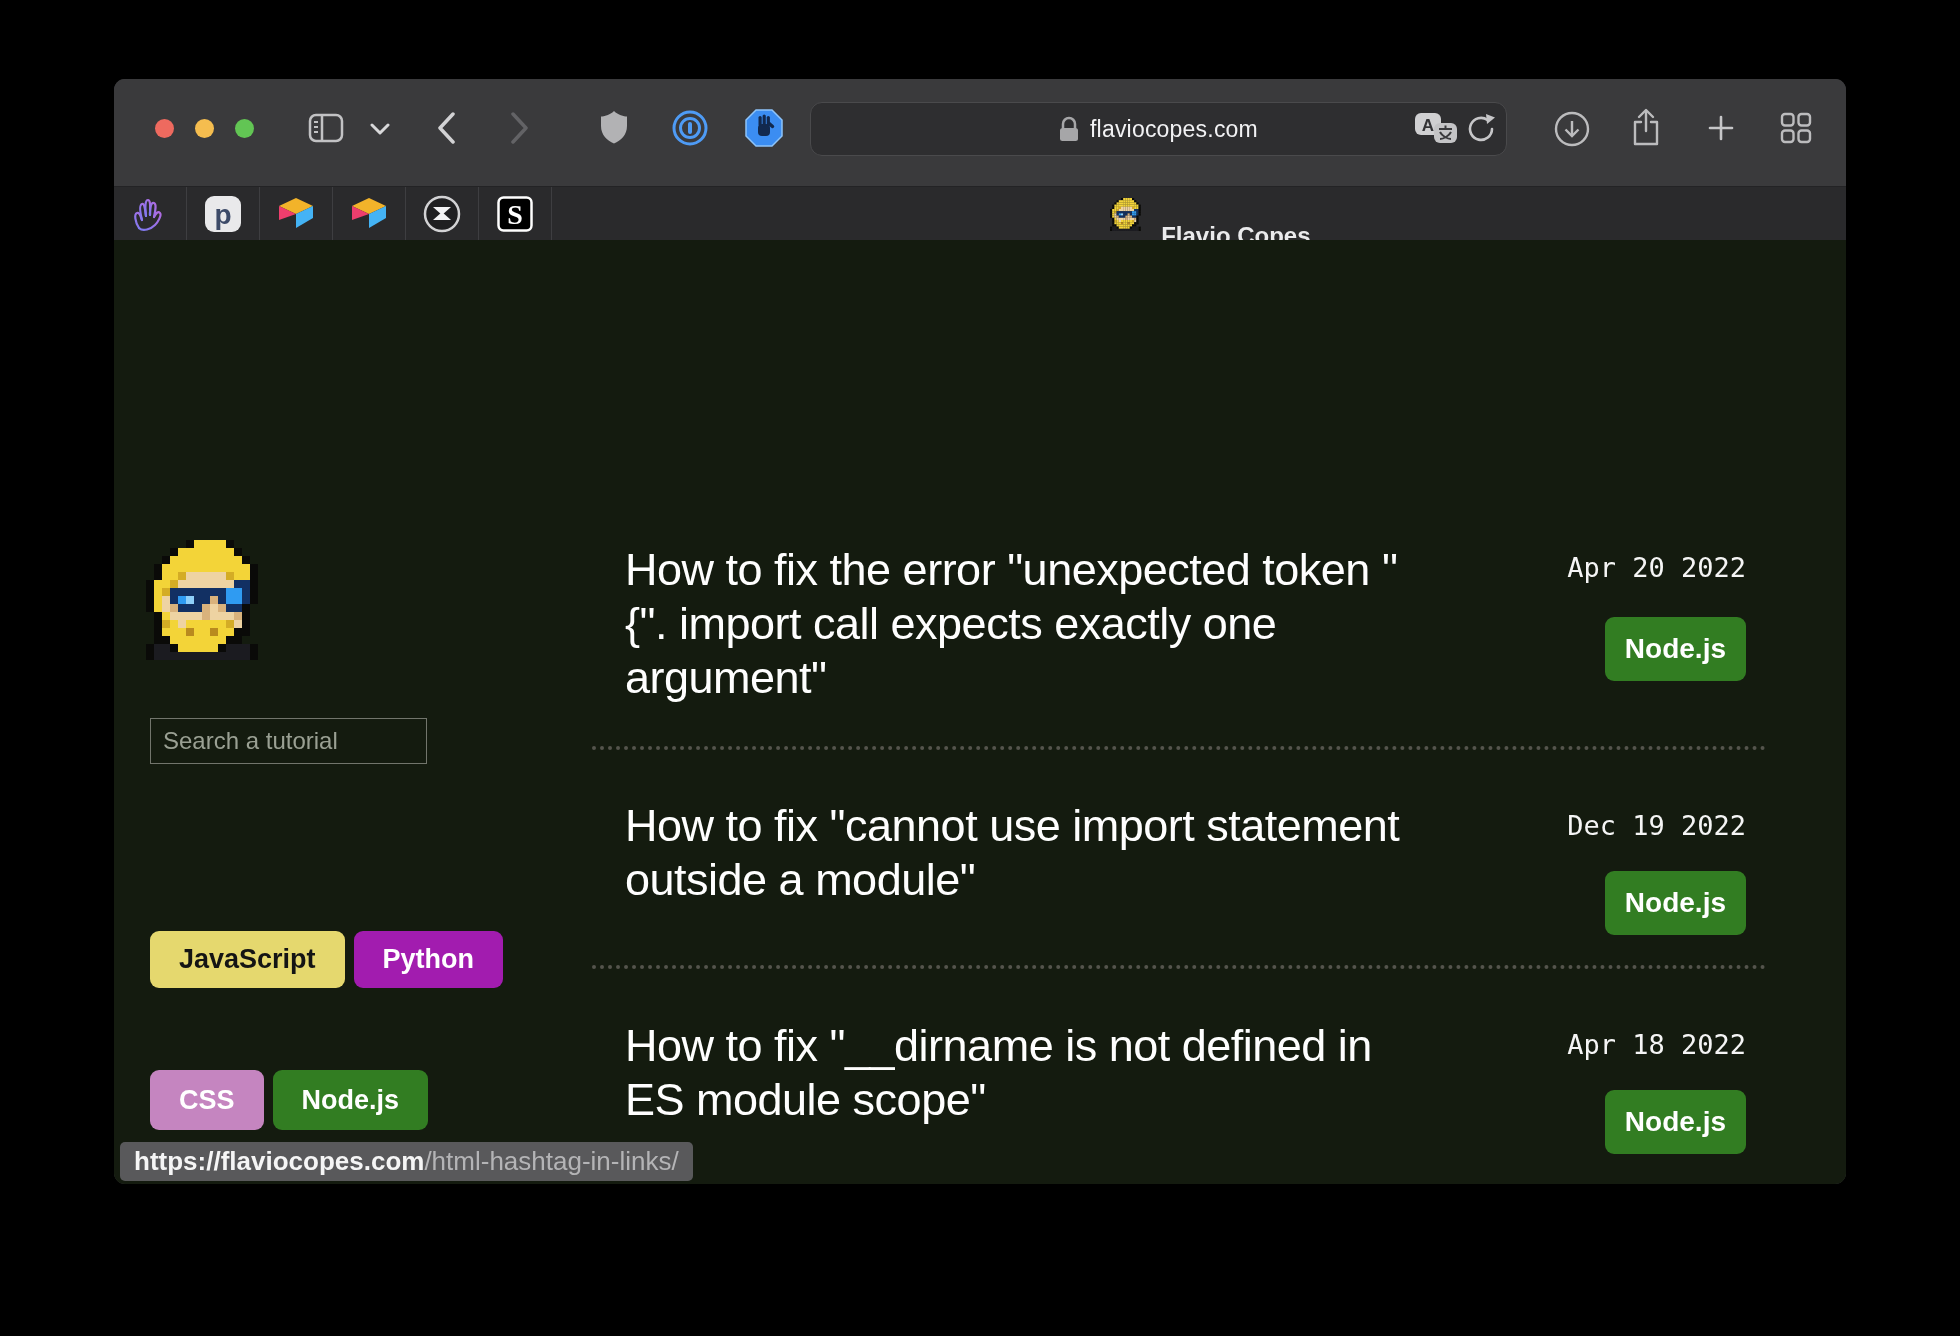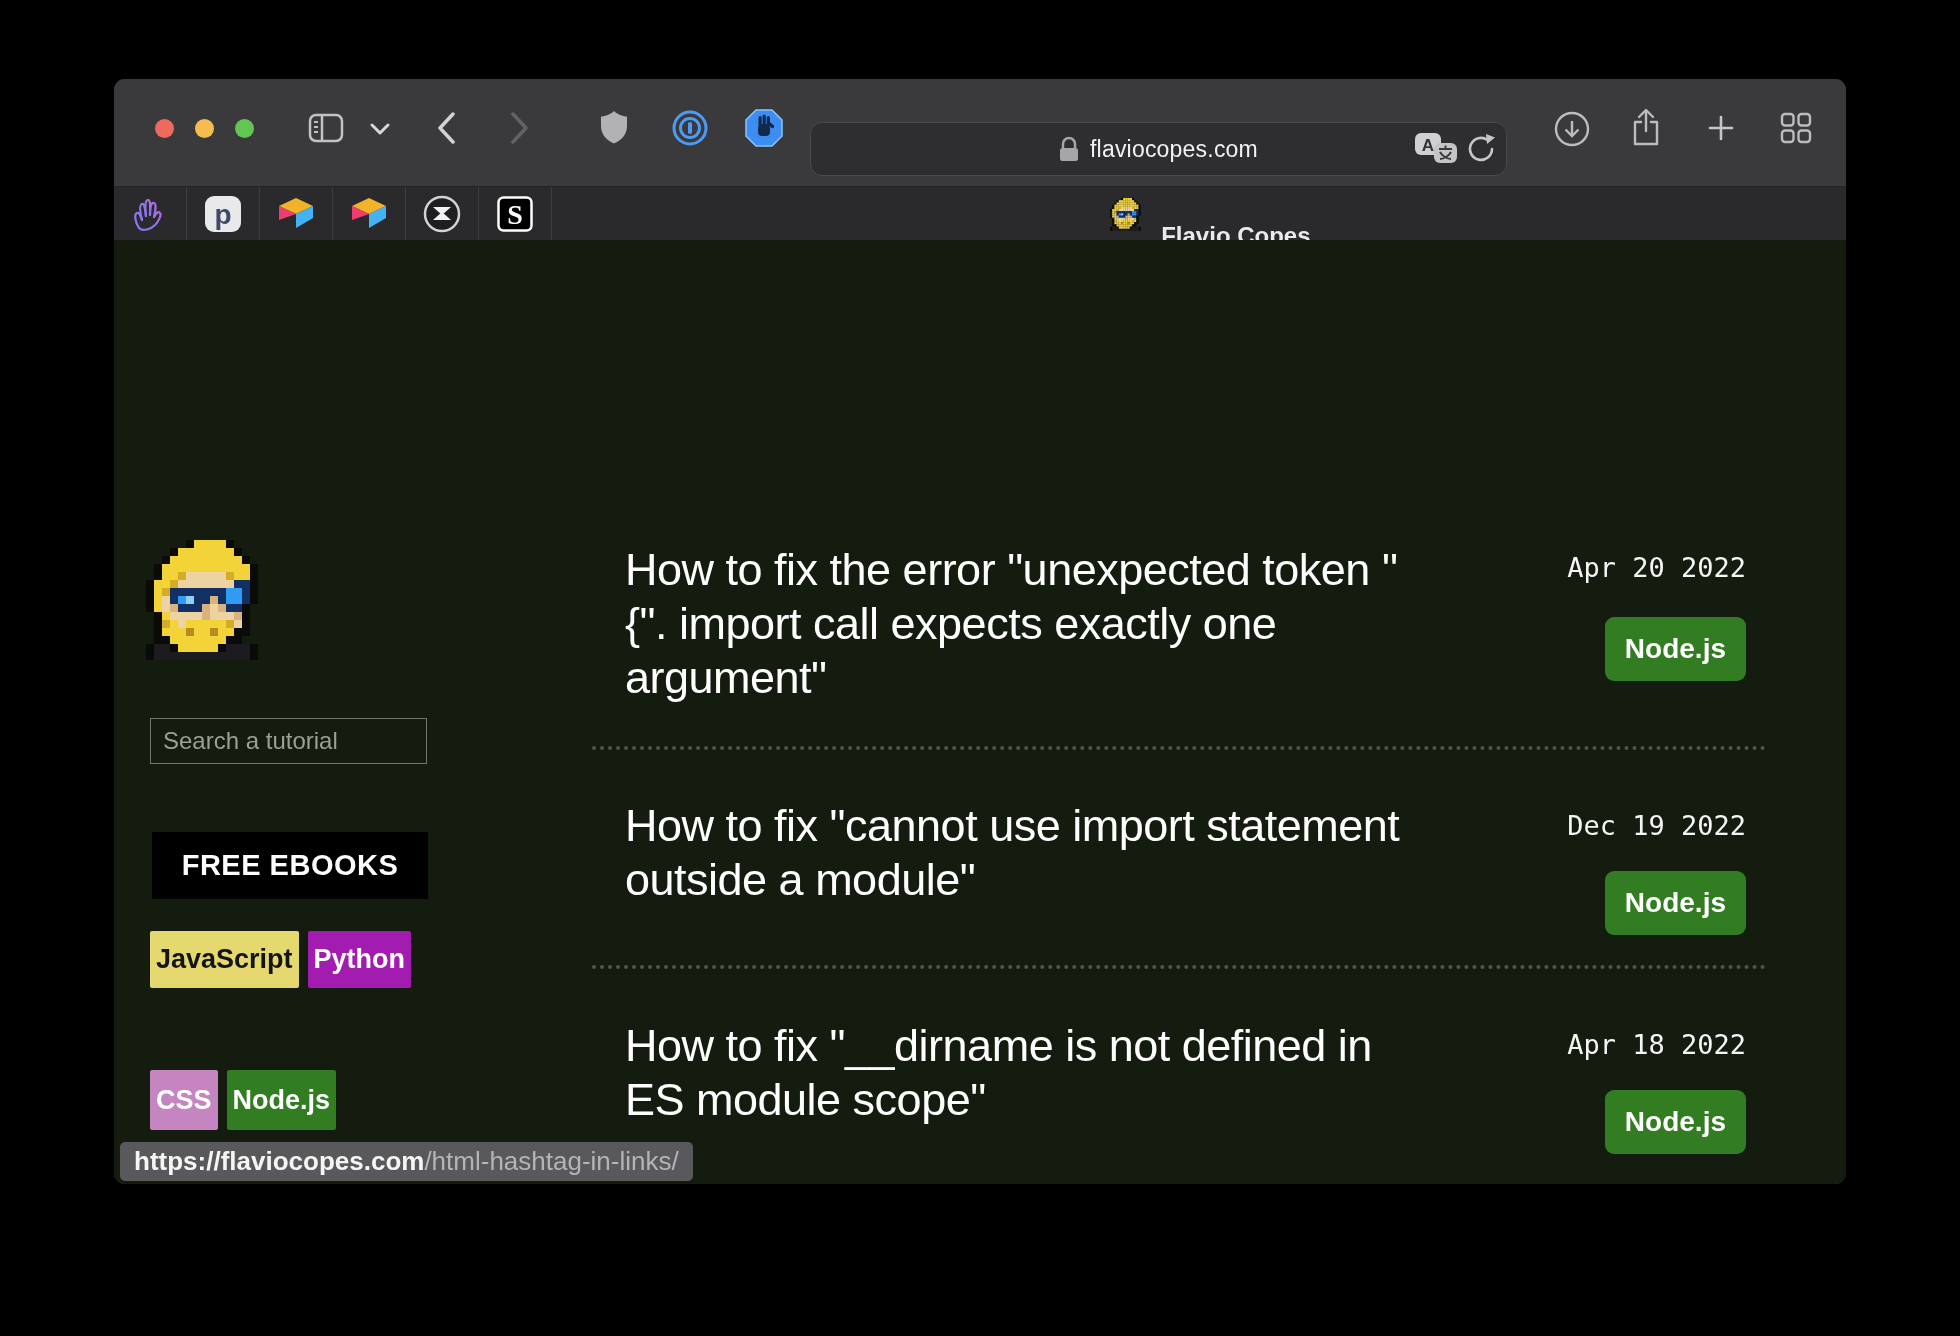--- a/index.html
+++ b/index.html
@@ -13,21 +13,21 @@
 
   
   .toolbar{position:absolute;left:0;top:0;right:0;height:107px;background:#3a3a3c;}
   .tl{position:absolute;top:40px;width:19px;height:19px;border-radius:50%;}
   .tl.red{left:41px;background:#ee6a5f;}
   .tl.yellow{left:81px;background:#f5bd4f;}
   .tl.green{left:121px;background:#62c554;}
   .tb-icon{position:absolute;display:flex;align-items:center;justify-content:center;}
   .url-field{position:absolute;left:696px;top:23px;width:695px;height:52px;
              background:#2e2e30;border:1px solid #4a4a4c;border-radius:12px;
-             display:flex;align-items:center;justify-content:center;gap:11px;margin-top:20px;}
+             display:flex;align-items:center;justify-content:center;gap:11px;}
   .url-text{color:#f2f2f4;font-size:23px;letter-spacing:.2px;}
   .url-right{position:absolute;display:flex;align-items:center;}
 
   
   .favbar{position:absolute;left:0;top:107px;right:0;height:54px;background:#2a2a2c;
           border-top:1px solid #232325;border-bottom:1px solid #151516;}
   .fav-cells{position:absolute;left:0;top:0;height:100%;display:flex;}
   .fav-cell{width:72px;height:100%;border-right:1px solid #3e3e41;
             display:flex;align-items:center;justify-content:center;}
   .site-group{position:absolute;left:996px;top:0;height:100%;
@@ -45,21 +45,21 @@
                 font-family:"Liberation Sans",sans-serif;}
   .search-input::placeholder{color:#9aa093;}
   .ebooks{position:absolute;left:38px;top:592px;width:276px;height:67px;background:#000;
           color:#fff;font-size:29px;font-weight:800;letter-spacing:.5px;
           display:flex;align-items:center;justify-content:center;}
   .tag-row{position:absolute;left:36px;display:flex;gap:9px;}
   .tag-row.r1{top:691px;height:57px;}
   .tag-row.r2{top:779px;height:62px;}
   .tag-row.r3{top:830px;height:60px;}
   .tag{display:inline-flex;align-items:center;justify-content:center;
-       padding:0 6px;border-radius:2px;font-size:27px;font-weight:800;
+       padding:0 29px;border-radius:9px;font-size:27px;font-weight:800;
        box-sizing:border-box;cursor:pointer;}
 
   
   .article{position:absolute;left:478px;width:1174px;}
   .a1{top:246px;height:260px;}
   .a2{top:508px;height:219px;}
   .a3{top:727px;height:225px;}
   .a-title{position:absolute;left:33px;color:#fefefe;font-size:45px;font-weight:400;
            line-height:54px;letter-spacing:-.5px;white-space:pre;cursor:pointer;}
   .a1 .a-title{top:57px;}
@@ -633,21 +633,20 @@
         <rect x="48" y="112" width="8" height="8" fill="#1b1b20"></rect>
         <rect x="56" y="112" width="8" height="8" fill="#1b1b20"></rect>
         <rect x="64" y="112" width="8" height="8" fill="#1b1b20"></rect>
         <rect x="72" y="112" width="8" height="8" fill="#1b1b20"></rect>
         <rect x="80" y="112" width="8" height="8" fill="#1b1b20"></rect>
         <rect x="88" y="112" width="8" height="8" fill="#1b1b20"></rect>
         <rect x="96" y="112" width="8" height="8" fill="#1b1b20"></rect>
         <rect x="104" y="112" width="8" height="8" fill="#0a0a08"></rect>
       </svg>
     <input class="search-input" type="text" placeholder="Search a tutorial" style="">
-    <div class="ebooks">FREE EBOOKS</div>
     <div class="tag-row r1">
         <div class="tag" style="background: rgb(229, 216, 110); color: rgb(20, 20, 20);">JavaScript</div>
         <div class="tag" style="background: #a21caf; color: rgb(255, 255, 255);">Python</div>
       </div>
     <div class="tag-row r3">
         <div class="tag" style="background: rgb(197, 133, 192); color: rgb(255, 255, 255);">CSS</div>
         <div class="tag" style="background: rgb(50, 125, 34); color: rgb(255, 255, 255);">Node.js</div>
       </div>
 
     <article class="article a1">

